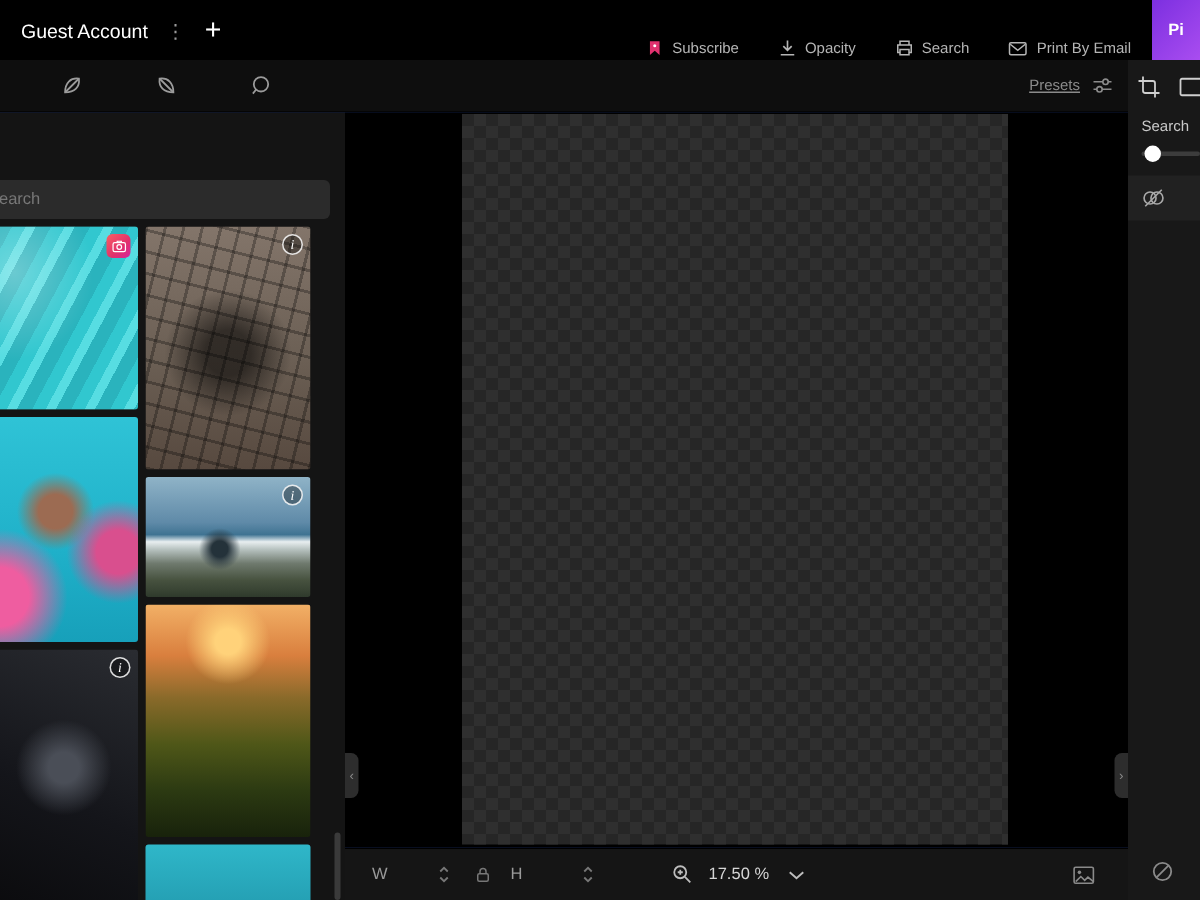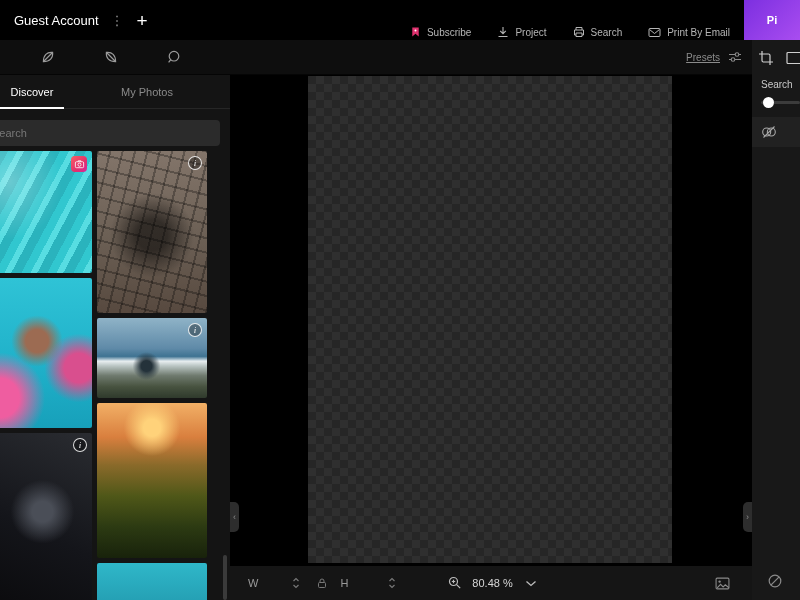--- a/index.html
+++ b/index.html
@@ -14,21 +14,21 @@
   
   .topbar { position:absolute; top:0; left:0; width:800px; height:40px; background:#000; display:flex; align-items:center; z-index:5; }
   .account { margin-left:14px; color:#fff; font-size:13px; cursor:pointer; }
   .kebab { margin-left:12px; color:#9a9a9a; font-size:13px; cursor:pointer; }
   .proj-tab { margin-left:20px; height:40px; display:flex; align-items:center; gap:8px; padding:0 12px; background:#1e1e1e; color:#fff; font-size:11px; cursor:pointer; }
   .tab-close { color:#9a9a9a; font-size:9px; cursor:pointer; }
   .new-tab { margin-left:13px; color:#fff; font-size:19px; font-weight:300; cursor:pointer; line-height:1; }
   .tb-actions { margin-left:auto; display:flex; align-items:center; gap:26px; margin-right:14px; }
   .tb-action { display:flex; align-items:center; gap:6px; color:#b5b5b5; font-size:10px; cursor:pointer; white-space:nowrap;margin-top:24px; }
   .tb-action svg { color:#b5b5b5; }
-  .upgrade-btn { width:56px; height:40px; flex:none; background:linear-gradient(135deg,#7c2fe0 0%,#a94df0 100%); color:#fff; font-size:11px; font-weight:bold; display:flex; align-items:center; justify-content:center; cursor:pointer; }
+  .upgrade-btn { width:32px; height:40px; flex:none; background:linear-gradient(135deg,#7c2fe0 0%,#a94df0 100%); color:#fff; font-size:11px; font-weight:bold; display:flex; align-items:center; justify-content:center; cursor:pointer; }
 
   
   .toolbar2 { position:absolute; top:40px; left:0; width:752px; height:35px; background:#0e0e0e; display:flex; align-items:center; border-bottom:1px solid #050505; }
   .tool-icon { color:#9b9b9b; cursor:pointer; }
   .tool-icon.t1 { margin-left:40px; }
   .tool-icon.t2 { margin-left:47px; }
   .tool-icon.t3 { margin-left:47px; }
   .presets { margin-left:auto; margin-right:10px; display:flex; align-items:center; gap:8px; color:#8b8b8b; font-size:10px; cursor:pointer;text-decoration:underline; }
 
   
@@ -130,21 +130,21 @@
             </svg>
         </span>
         <span>Subscribe</span>
       </div>
       <div class="tb-action">
         <span>
           <svg width="12" height="12" viewBox="0 0 12 12" fill="none" stroke="currentColor" stroke-width="1.1">
               <path d="M6 1v6M3.2 4.8 6 7.6l2.8-2.8M1.5 10.5h9"></path>
             </svg>
         </span>
-        <span>Project</span>
+        <span>Opacity</span>
       </div>
       <div class="tb-action">
         <span>
           <svg width="12" height="12" viewBox="0 0 12 12" fill="none" stroke="currentColor" stroke-width="1">
               <path d="M3 4V1.5h6V4M3 9H1.5V4h9v5H9M3 7h6v3.5H3z"></path>
             </svg>
         </span>
         <span>Search</span>
       </div>
       <div class="tb-action">
@@ -186,24 +186,20 @@
         <svg width="14" height="12" viewBox="0 0 14 12" fill="none" stroke="currentColor" stroke-width="1.1">
             <path d="M1 3.5h12M1 8.5h12"></path>
             <circle cx="9" cy="3.5" r="1.8" fill="#0e0e0e"></circle>
             <circle cx="5" cy="8.5" r="1.8" fill="#0e0e0e"></circle>
           </svg>
       </span>
     </div>
   </div>
 
   <aside class="left-panel">
-    <div class="lp-tabs">
-      <div class="lp-tab first active">Discover</div>
-      <div class="lp-tab second">My Photos</div>
-    </div>
     <div class="search-box">
       <input type="text" placeholder="Search" style="">
     </div>
 
     <div class="pcol c1">
       <div class="photo p-pool" style="height:122px" title="Turquoise rippling pool water">
         <span class="ig-badge">
           <svg width="11" height="11" viewBox="0 0 12 12" fill="none" stroke="#fff" stroke-width="0.9">
               <rect x="1.5" y="3" width="9" height="6.5" rx="1.2"></rect>
               <circle cx="6" cy="6.2" r="1.7"></circle>
@@ -289,21 +285,21 @@
       <svg width="8" height="16" viewBox="0 0 8 16" fill="none" stroke="currentColor" stroke-width="1.2">
           <path d="M1.5 6 4 3.5 6.5 6M1.5 10 4 12.5 6.5 10"></path>
         </svg>
     </span>
     <span class="zoom-in">
       <svg width="14" height="14" viewBox="0 0 14 14" fill="none" stroke="currentColor" stroke-width="1.2">
           <circle cx="5.5" cy="5.5" r="4"></circle>
           <path d="m8.6 8.6 3.6 3.6M5.5 3.8v3.4M3.8 5.5h3.4"></path>
         </svg>
     </span>
-    <span class="zoom-value">80.48 %</span>
+    <span class="zoom-value">17.50 %</span>
     <span class="zoom-chevron">
       <svg width="12" height="7" viewBox="0 0 12 7" fill="none" stroke="currentColor" stroke-width="1.3">
           <path d="M1.5 1.5 6 5.5l4.5-4"></path>
         </svg>
     </span>
     <span class="layers">
       <svg width="15" height="13" viewBox="0 0 14 12" fill="none" stroke="currentColor" stroke-width="1">
           <rect x="1" y="1" width="12" height="10" rx="1"></rect>
           <circle cx="4.3" cy="4.2" r="1.1" fill="currentColor" stroke="none"></circle>
           <path d="m2 10 3.2-3.2 2.4 2.4 2-2L13 10"></path>

